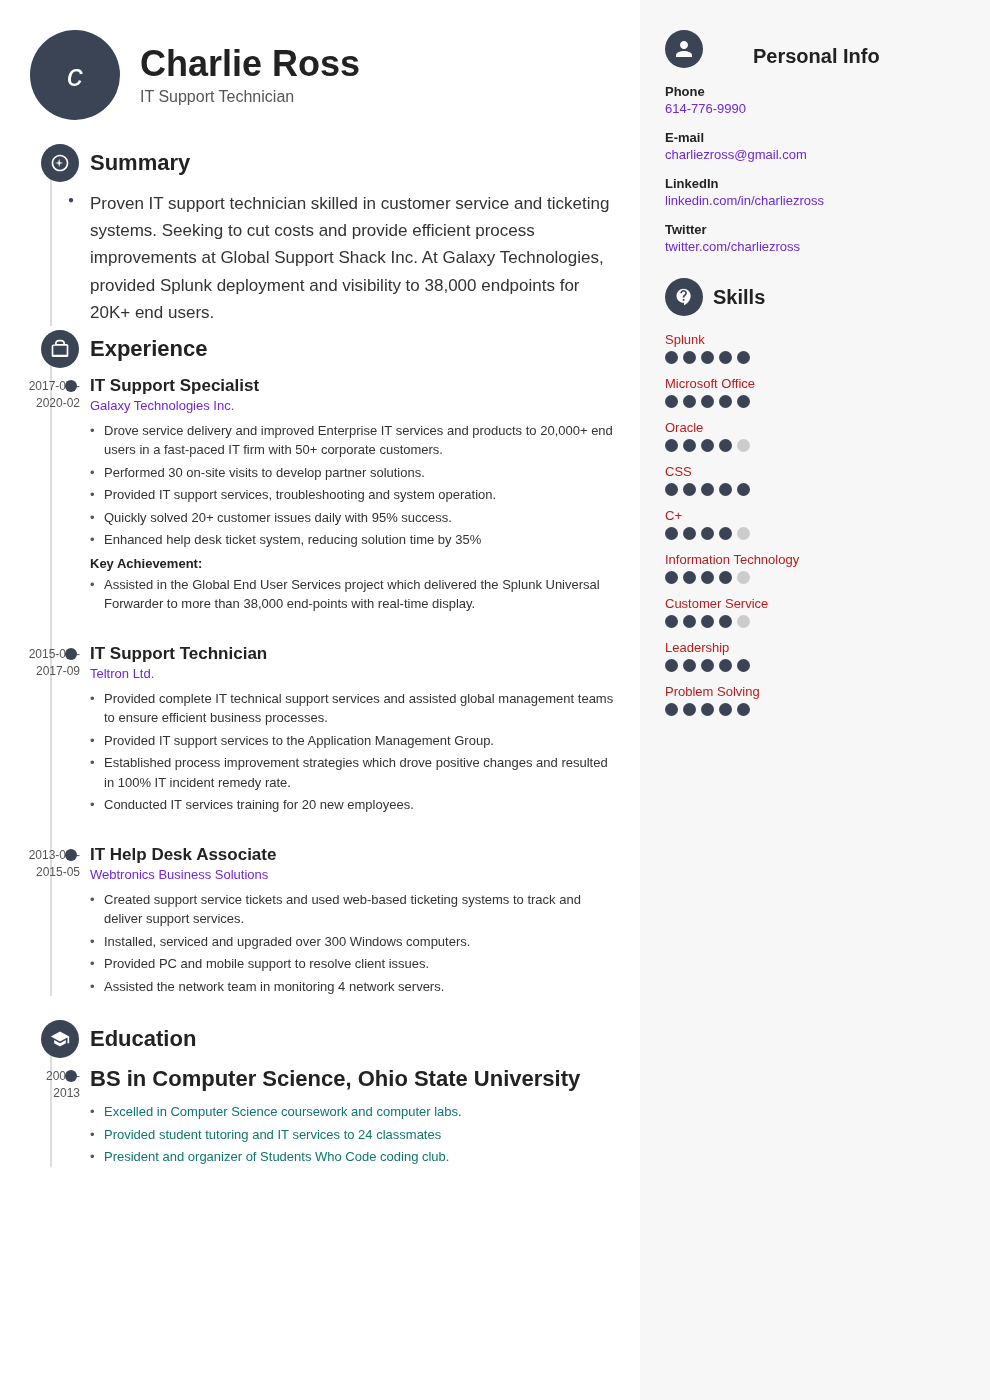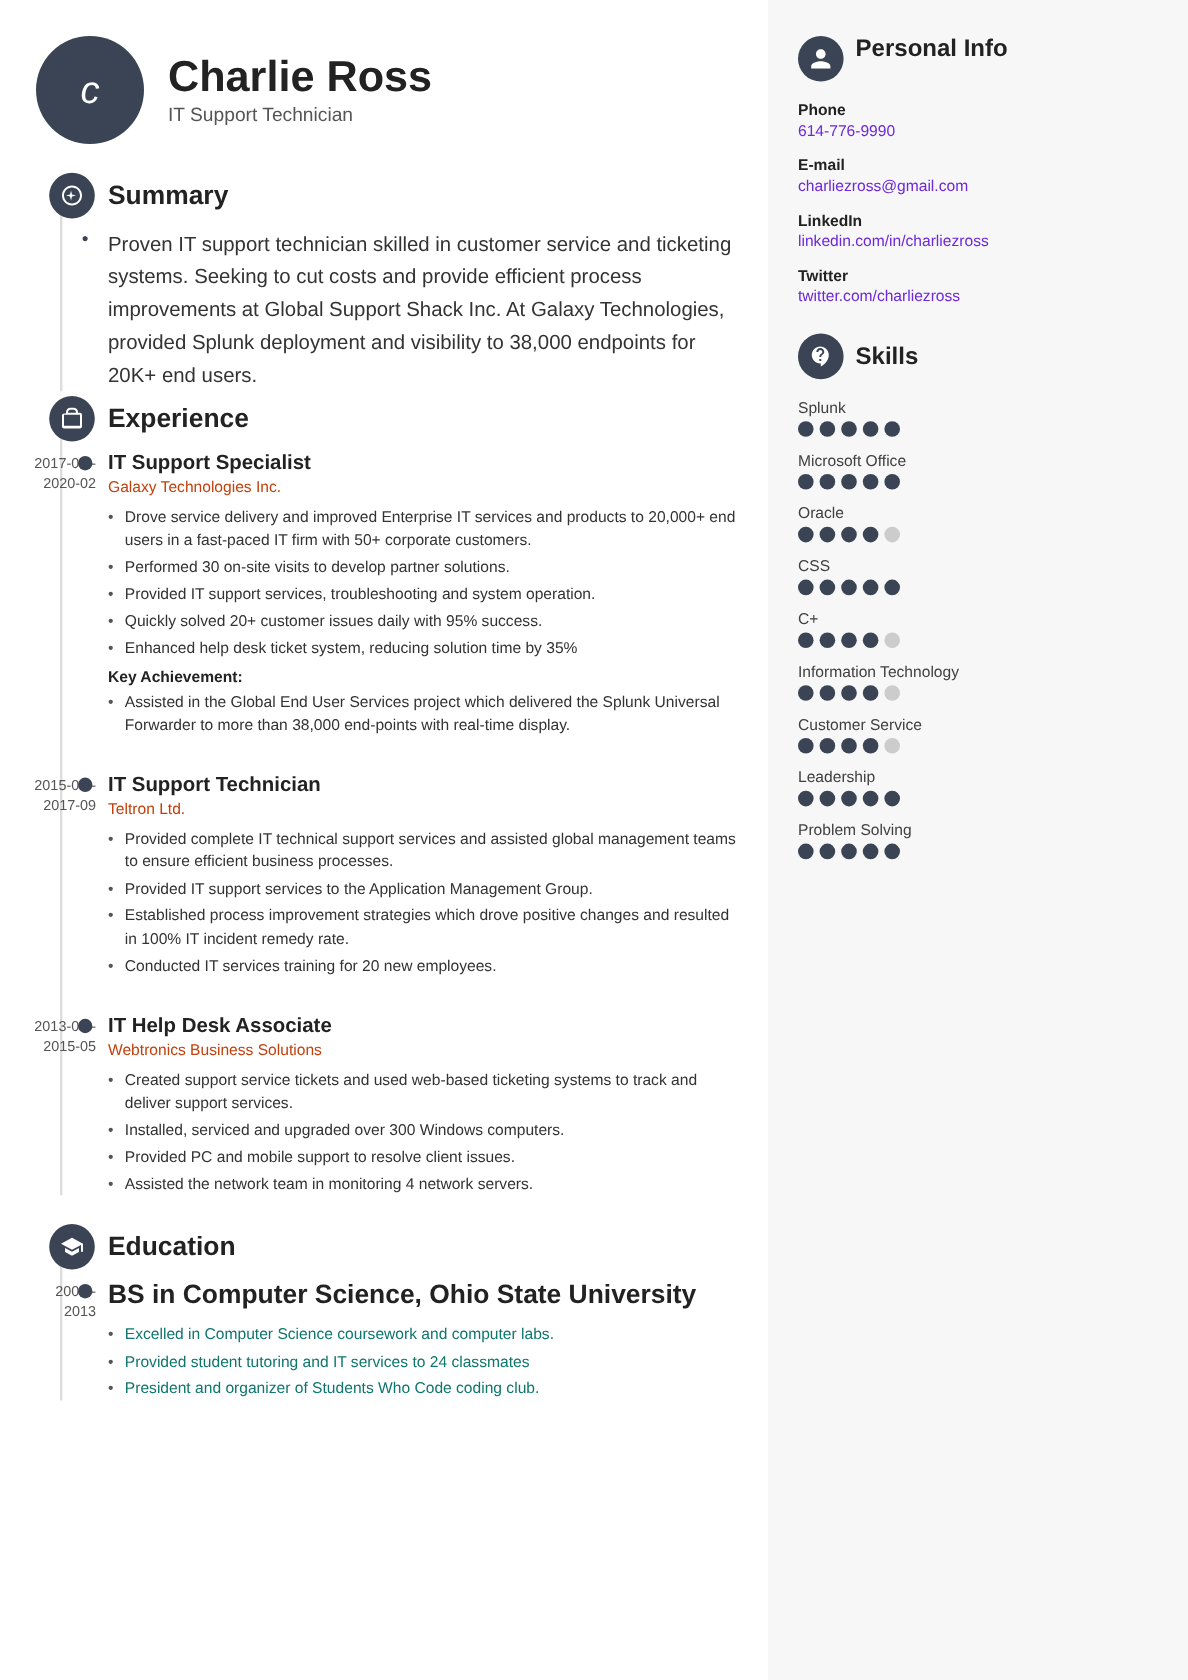--- a/index.html
+++ b/index.html
@@ -153,21 +153,21 @@
       z-index: 2;
     }
     .exp-title {
       font-size: 17px;
       font-weight: 700;
       color: #222;
       margin-bottom: 2px;
     }
     .exp-company {
       font-size: 13px;
-      color: #c2410c;
+      color: #6d28d9;
       margin-bottom: 8px;
     }
     .exp-subheader {
       font-size: 13px;
       font-weight: 700;
       color: #222;
       margin-bottom: 4px;
       margin-top: 6px;
     }
     .exp-bullets {
@@ -235,22 +235,23 @@
     .edu-bullets li::before {
       content: '•';
       position: absolute;
       left: 0;
       color: #555;
     }
 
     
     .pi-header {
       display: flex;
-      align-items: flex-start;
+      align-items: flex-end;
       margin-bottom: 16px;
+      gap: 40px;
     }
     .pi-icon {
       width: 38px;
       height: 38px;
       border-radius: 50%;
       background: #3a4454;
       display: flex;
       align-items: center;
       justify-content: center;
       margin-right: 10px;
@@ -306,21 +307,21 @@
     .skills-title {
       font-size: 20px;
       font-weight: 700;
       color: #222;
     }
     .skill-row {
       margin-bottom: 12px;
     }
     .skill-name {
       font-size: 13px;
-      color: #404040;
+      color: #b91c1c;
       margin-bottom: 4px;
     }
     .skill-dots {
       display: flex;
       gap: 5px;
     }
     .dot {
       width: 13px;
       height: 13px;
       border-radius: 50%;

